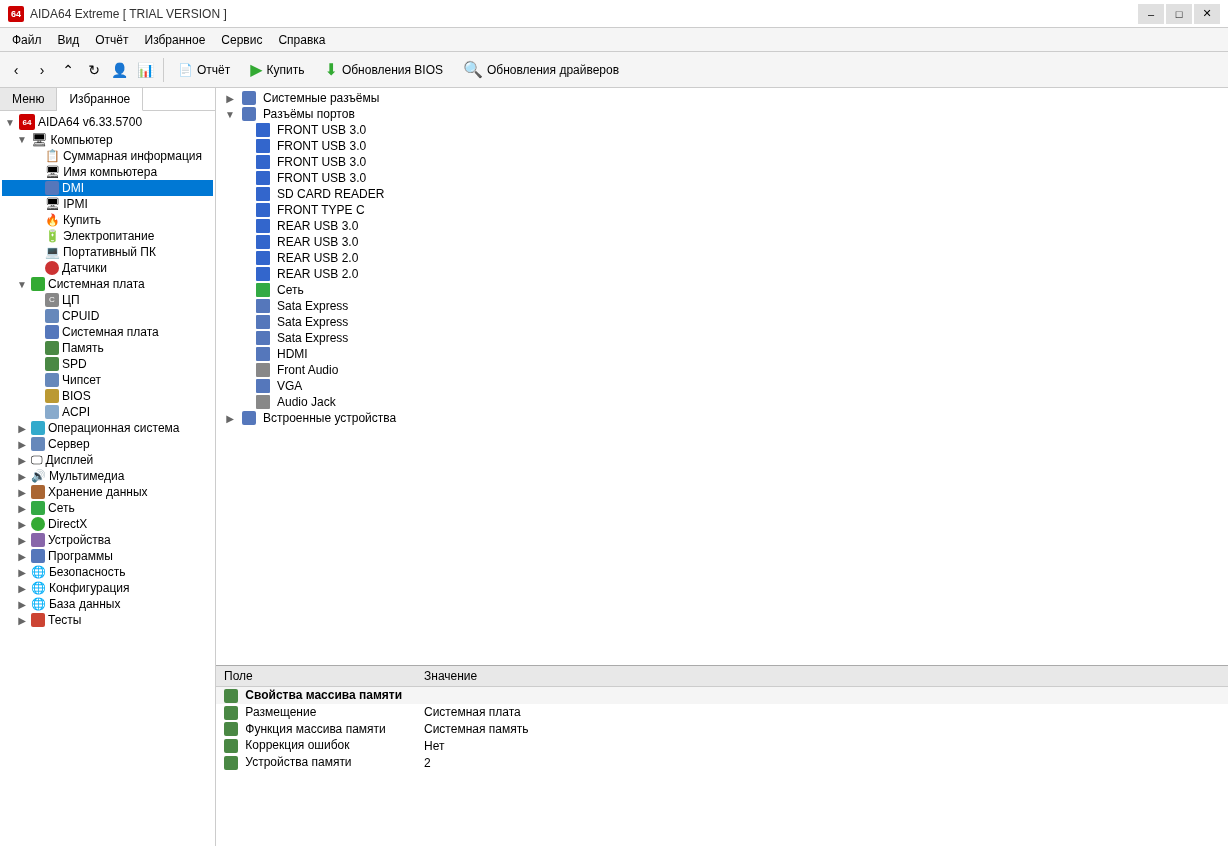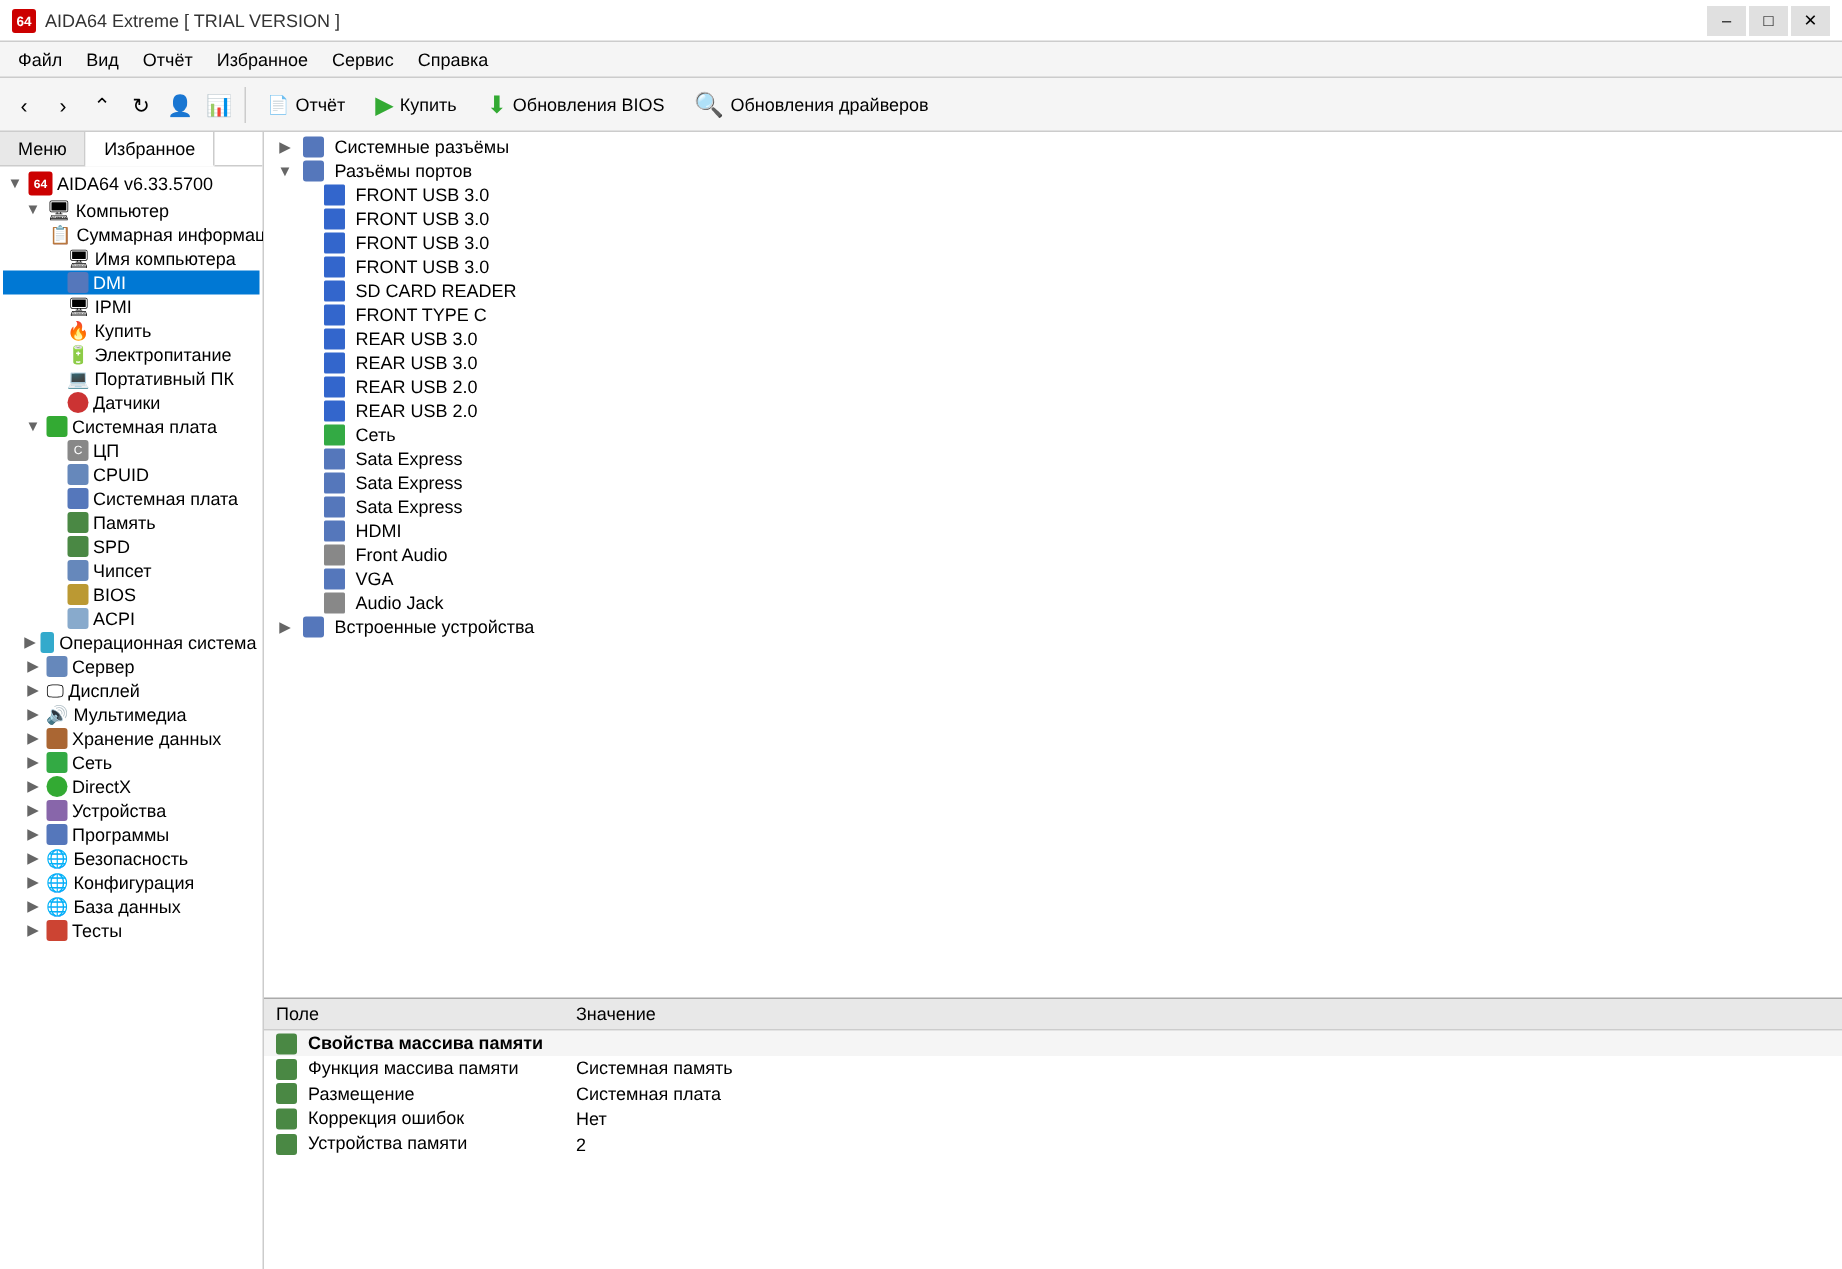--- a/index.html
+++ b/index.html
@@ -19,21 +19,21 @@
     
     .toolbar { background: #f5f5f5; border-bottom: 1px solid #ccc; display: flex; align-items: center; padding: 2px 4px; height: 36px; gap: 2px; }
     .toolbar-btn { display: flex; align-items: center; gap: 4px; padding: 3px 8px; border: 1px solid transparent; background: transparent; cursor: pointer; font-size: 12px; border-radius: 2px; }
     .toolbar-nav-btn { width: 24px; height: 24px; border: 1px solid transparent; background: transparent; cursor: pointer; display: flex; align-items: center; justify-content: center; font-size: 14px; }
     .toolbar-sep { width: 1px; height: 24px; background: #ccc; margin: 0 3px; }
 
     
     .main-layout { display: flex; height: calc(846px - 28px - 24px - 36px); }
 
     
-    .left-panel { width: 176px; border-right: 1px solid #ccc; background: #fff; display: flex; flex-direction: column; overflow: hidden; }
+    .left-panel { width: 216px; border-right: 1px solid #ccc; background: #fff; display: flex; flex-direction: column; overflow: hidden; }
     .tabs-bar { display: flex; border-bottom: 1px solid #ccc; }
     .tab { padding: 4px 12px; cursor: pointer; font-size: 12px; background: #e8e8e8; border-right: 1px solid #ccc; }
     .tab.active { background: #fff; border-bottom: 1px solid #fff; margin-bottom: -1px; }
     .tree { overflow-y: auto; flex: 1; padding: 2px; }
     .tree-item { display: flex; align-items: center; gap: 3px; padding: 1px 2px; cursor: pointer; white-space: nowrap; font-size: 12px; }
     .tree-item.selected { background: #0078d4; color: #fff; }
     .tree-arrow { width: 12px; text-align: center; font-size: 10px; color: #666; }
     .tree-indent-1 { padding-left: 14px; }
     .tree-indent-2 { padding-left: 28px; }
 
@@ -415,30 +415,30 @@
         <tbody>
           <tr class="section-row">
             <td colspan="2">
               <span style="display:inline-block;width:14px;height:14px;background:#4a8844;border-radius:2px;margin-right:4px;vertical-align:middle;"></span>
               <span>Свойства массива памяти</span>
             </td>
           </tr>
           <tr>
             <td>
               <span style="display:inline-block;width:14px;height:14px;background:#4a8844;border-radius:2px;margin-right:4px;vertical-align:middle;"></span>
+              <span>Размещение</span>
+            </td>
+            <td>Системная плата</td>
+          </tr>
+          <tr>
+            <td>
+              <span style="display:inline-block;width:14px;height:14px;background:#4a8844;border-radius:2px;margin-right:4px;vertical-align:middle;"></span>
               <span>Функция массива памяти</span>
             </td>
             <td>Системная память</td>
-          </tr>
-          <tr>
-            <td>
-              <span style="display:inline-block;width:14px;height:14px;background:#4a8844;border-radius:2px;margin-right:4px;vertical-align:middle;"></span>
-              <span>Размещение</span>
-            </td>
-            <td>Системная плата</td>
           </tr>
           <tr>
             <td>
               <span style="display:inline-block;width:14px;height:14px;background:#4a8844;border-radius:2px;margin-right:4px;vertical-align:middle;"></span>
               <span>Коррекция ошибок</span>
             </td>
             <td>Нет</td>
           </tr>
           <tr>
             <td>

